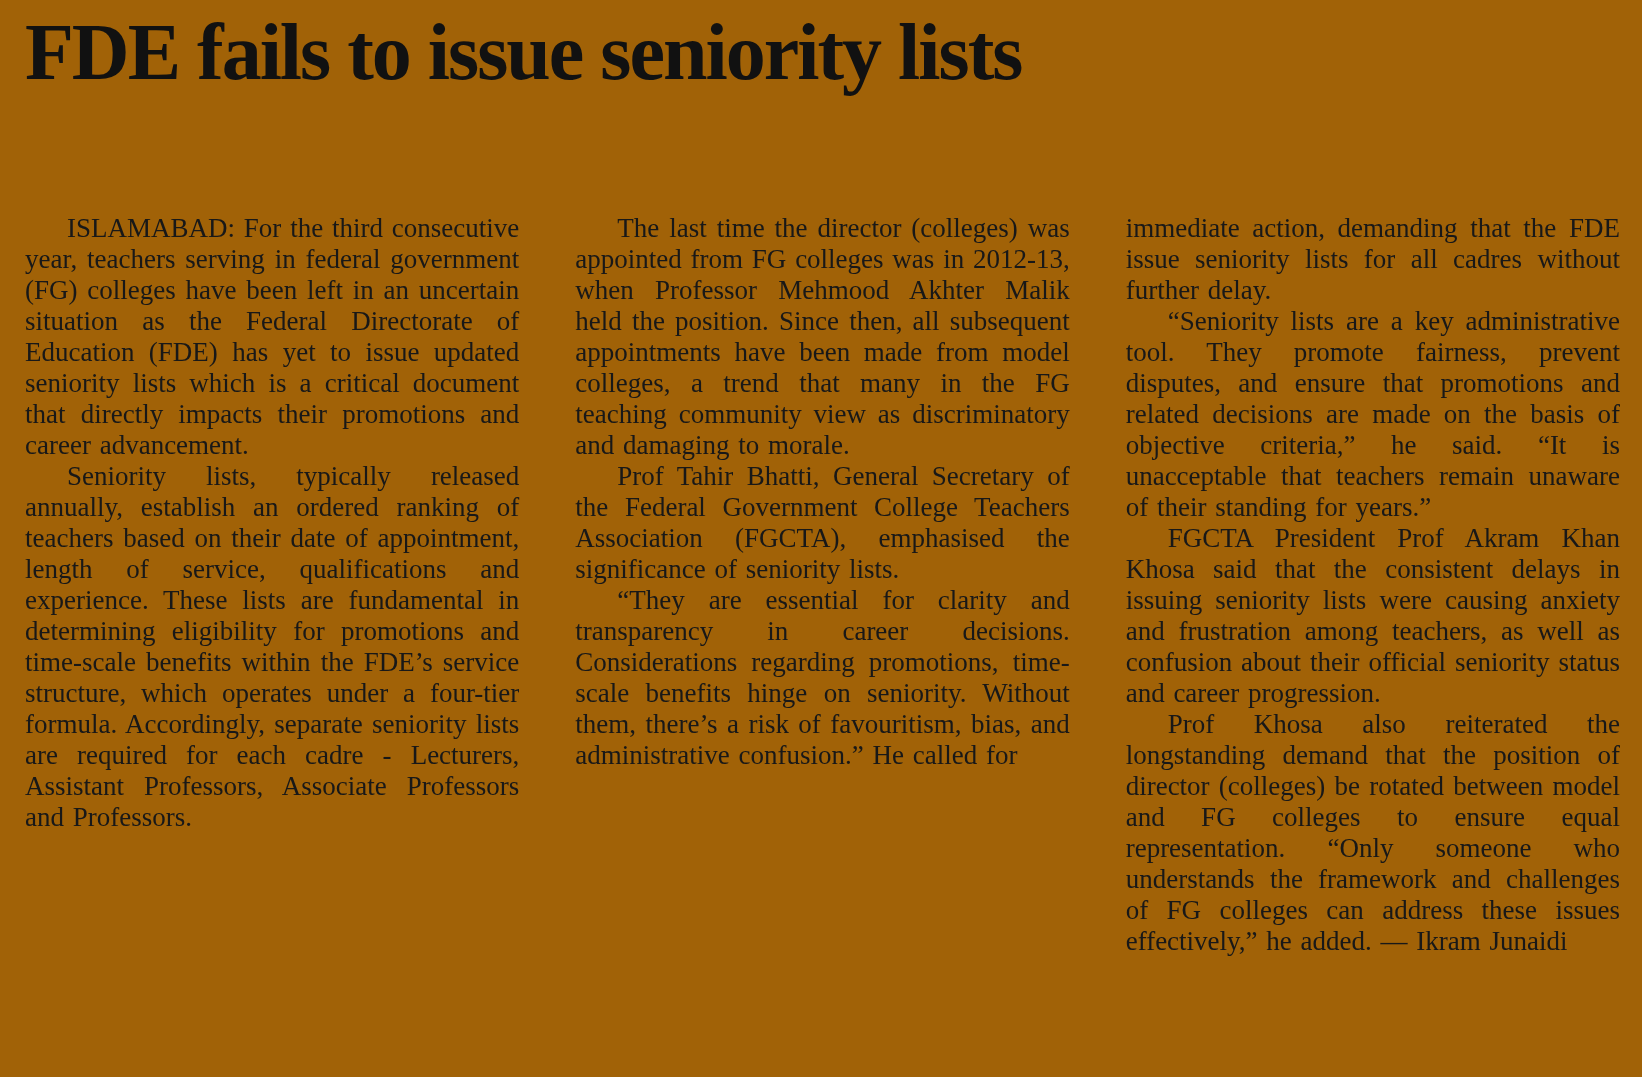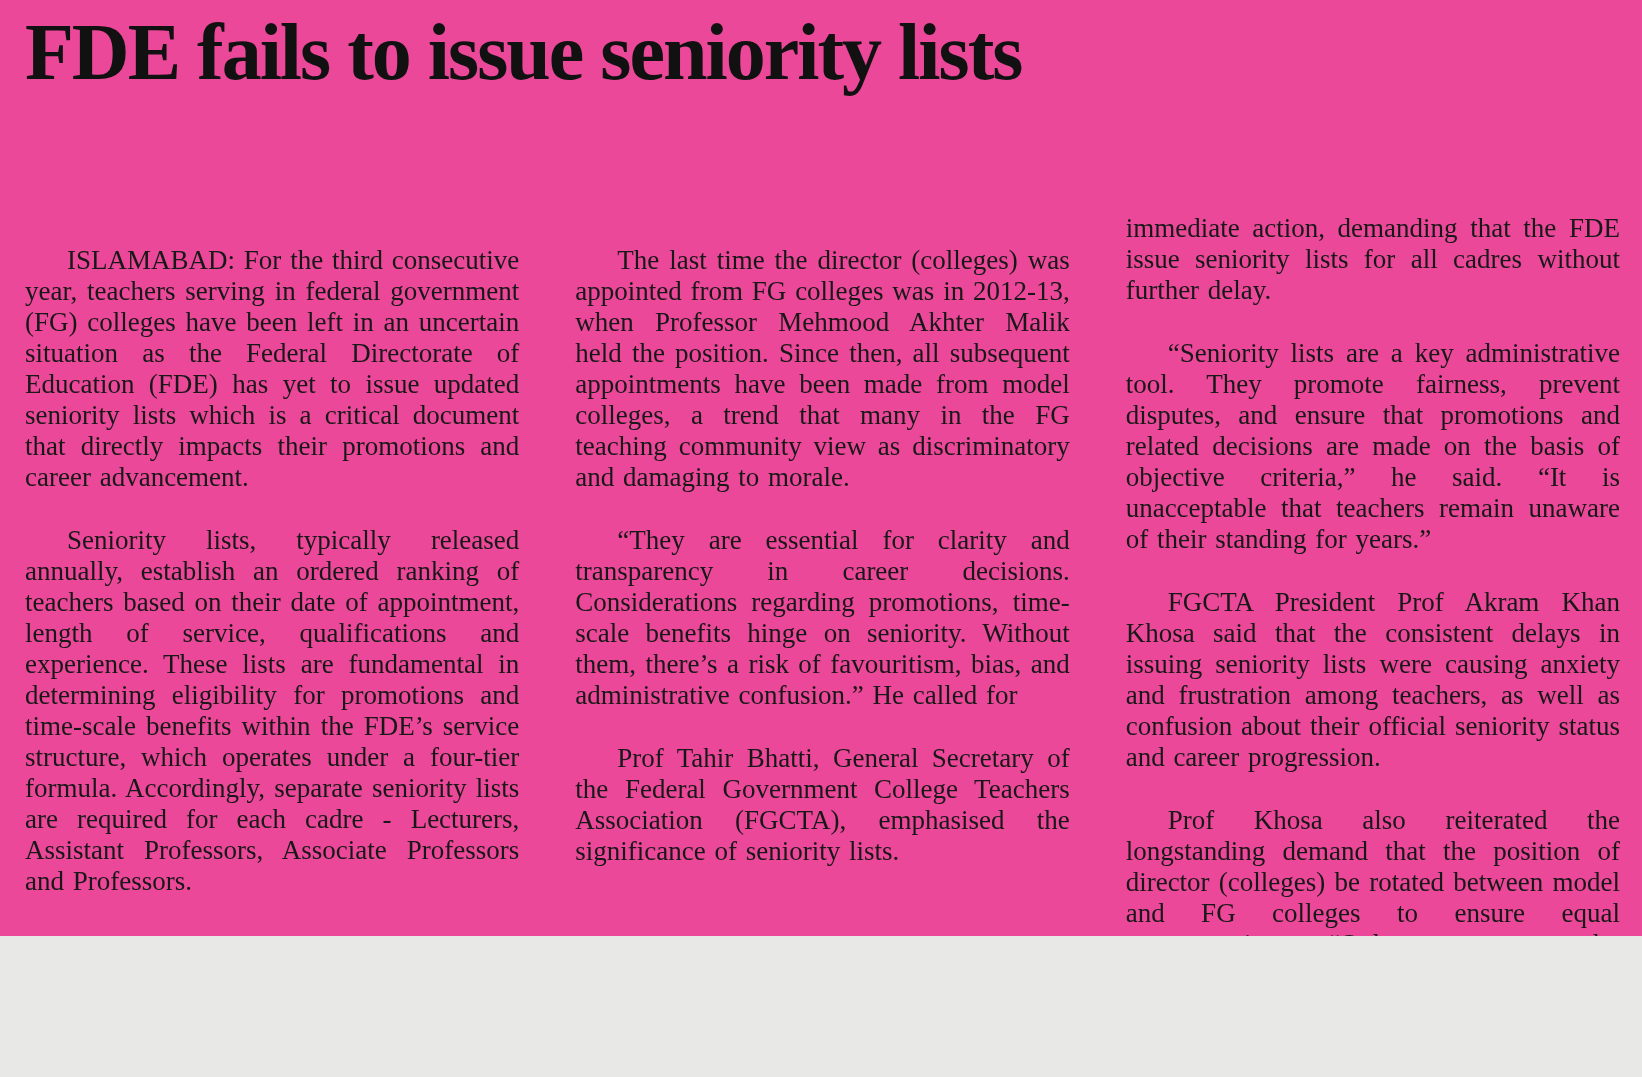--- a/index.html
+++ b/index.html
@@ -3,22 +3,22 @@
 <meta charset="utf-8">
 <style>
   html, body {
     margin: 0;
     padding: 0;
     background: #e8e8e6;
   }
   .page {
     position: relative;
     width: 1642px;
-    height: 936px;
-    background: #ec4899;
+    height: 1077px;
+    background: #a16207;
     overflow: hidden;
     color: #161616;
   }
   .headline {
     position: absolute;
     left: 25px;
     top: 10px;
     margin: 0;
     font-family: "Liberation Serif", serif;
     font-weight: bold;
@@ -42,42 +42,42 @@
   .col {
     flex: 1 1 0;
     font-family: "Liberation Serif", serif;
     font-size: 27px;
     line-height: 31px;
     text-align: justify;
     word-spacing: 2px;
     color: #181818;
   }
   .col p { margin: 0; }
-  .col p.indent { text-indent: 42px; margin-top: 32px; }
+  .col p.indent { text-indent: 42px; }
 </style>
 </head>
 <body>
 
 <div class="page">
 
   <h1 class="headline">
     <span class="hl-line">FDE fails to issue seniority lists</span>
   </h1>
 
   <div class="columns">
 
     <div class="col">
       <p class="indent">ISLAMABAD: For the third consecutive year, teachers serving in federal government (FG) colleges have been left in an uncertain situation as the Federal Directorate of Education (FDE) has yet to issue updated seniority lists which is a critical document that directly impacts their promotions and career advancement.</p>
       <p class="indent">Seniority lists, typically released annually, establish an ordered ranking of teachers based on their date of appointment, length of service, qualifications and experience. These lists are fundamental in determining eligibility for promotions and time-scale benefits within the FDE’s service structure, which operates under a four-tier formula. Accordingly, separate seniority lists are required for each cadre - Lecturers, Assistant Professors, Associate Professors and Professors.</p>
     </div>
 
     <div class="col">
       <p class="indent">The last time the director (colleges) was appointed from FG colleges was in 2012-13, when Professor Mehmood Akhter Malik held the position. Since then, all subsequent appointments have been made from model colleges, a trend that many in the FG teaching community view as discriminatory and damaging to morale.</p>
+      <p class="indent">Prof Tahir Bhatti, General Secretary of the Federal Government College Teachers Association (FGCTA), emphasised the significance of seniority lists.</p>
       <p class="indent">“They are essential for clarity and transparency in career decisions. Considerations regarding promotions, time-scale benefits hinge on seniority. Without them, there’s a risk of favouritism, bias, and administrative confusion.” He called for</p>
-      <p class="indent">Prof Tahir Bhatti, General Secretary of the Federal Government College Teachers Association (FGCTA), emphasised the significance of seniority lists.</p>
     </div>
 
     <div class="col">
       <p>immediate action, demanding that the FDE issue seniority lists for all cadres without further delay.</p>
       <p class="indent">“Seniority lists are a key administrative tool. They promote fairness, prevent disputes, and ensure that promotions and related decisions are made on the basis of objective criteria,” he said. “It is unacceptable that teachers remain unaware of their standing for years.”</p>
       <p class="indent">FGCTA President Prof Akram Khan Khosa said that the consistent delays in issuing seniority lists were causing anxiety and frustration among teachers, as well as confusion about their official seniority status and career progression.</p>
       <p class="indent">Prof Khosa also reiterated the longstanding demand that the position of director (colleges) be rotated between model and FG colleges to ensure equal representation. “Only someone who understands the framework and challenges of FG colleges can address these issues effectively,” he added. — Ikram Junaidi</p>
     </div>
 
   </div>

